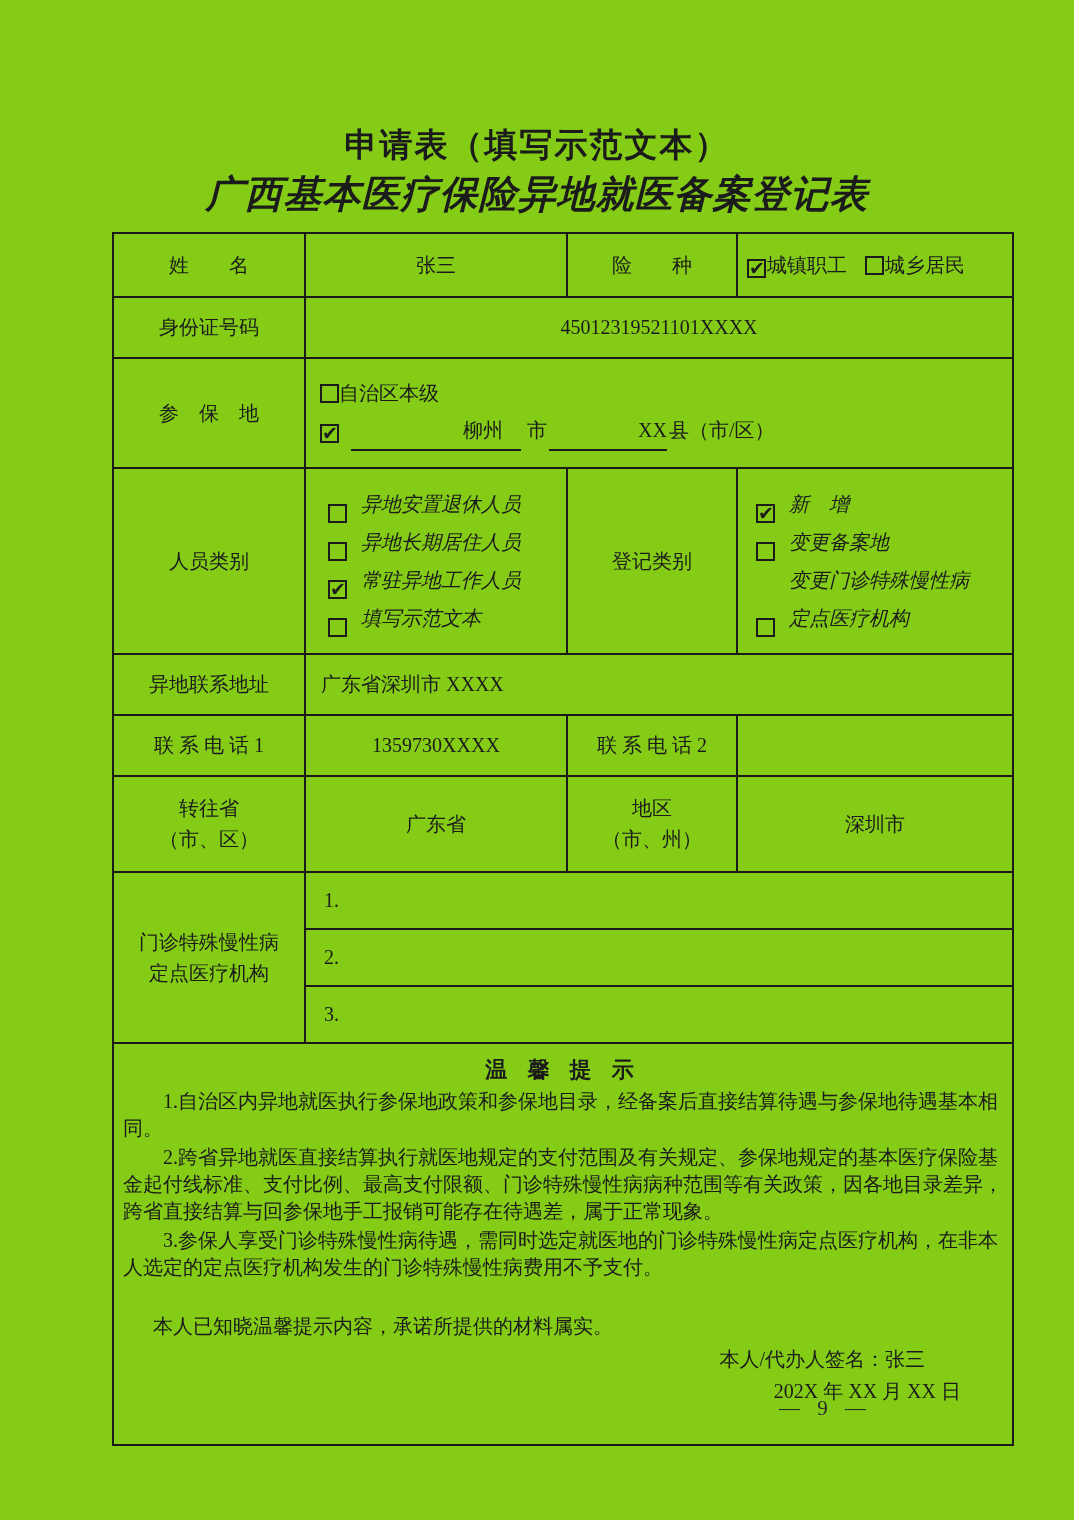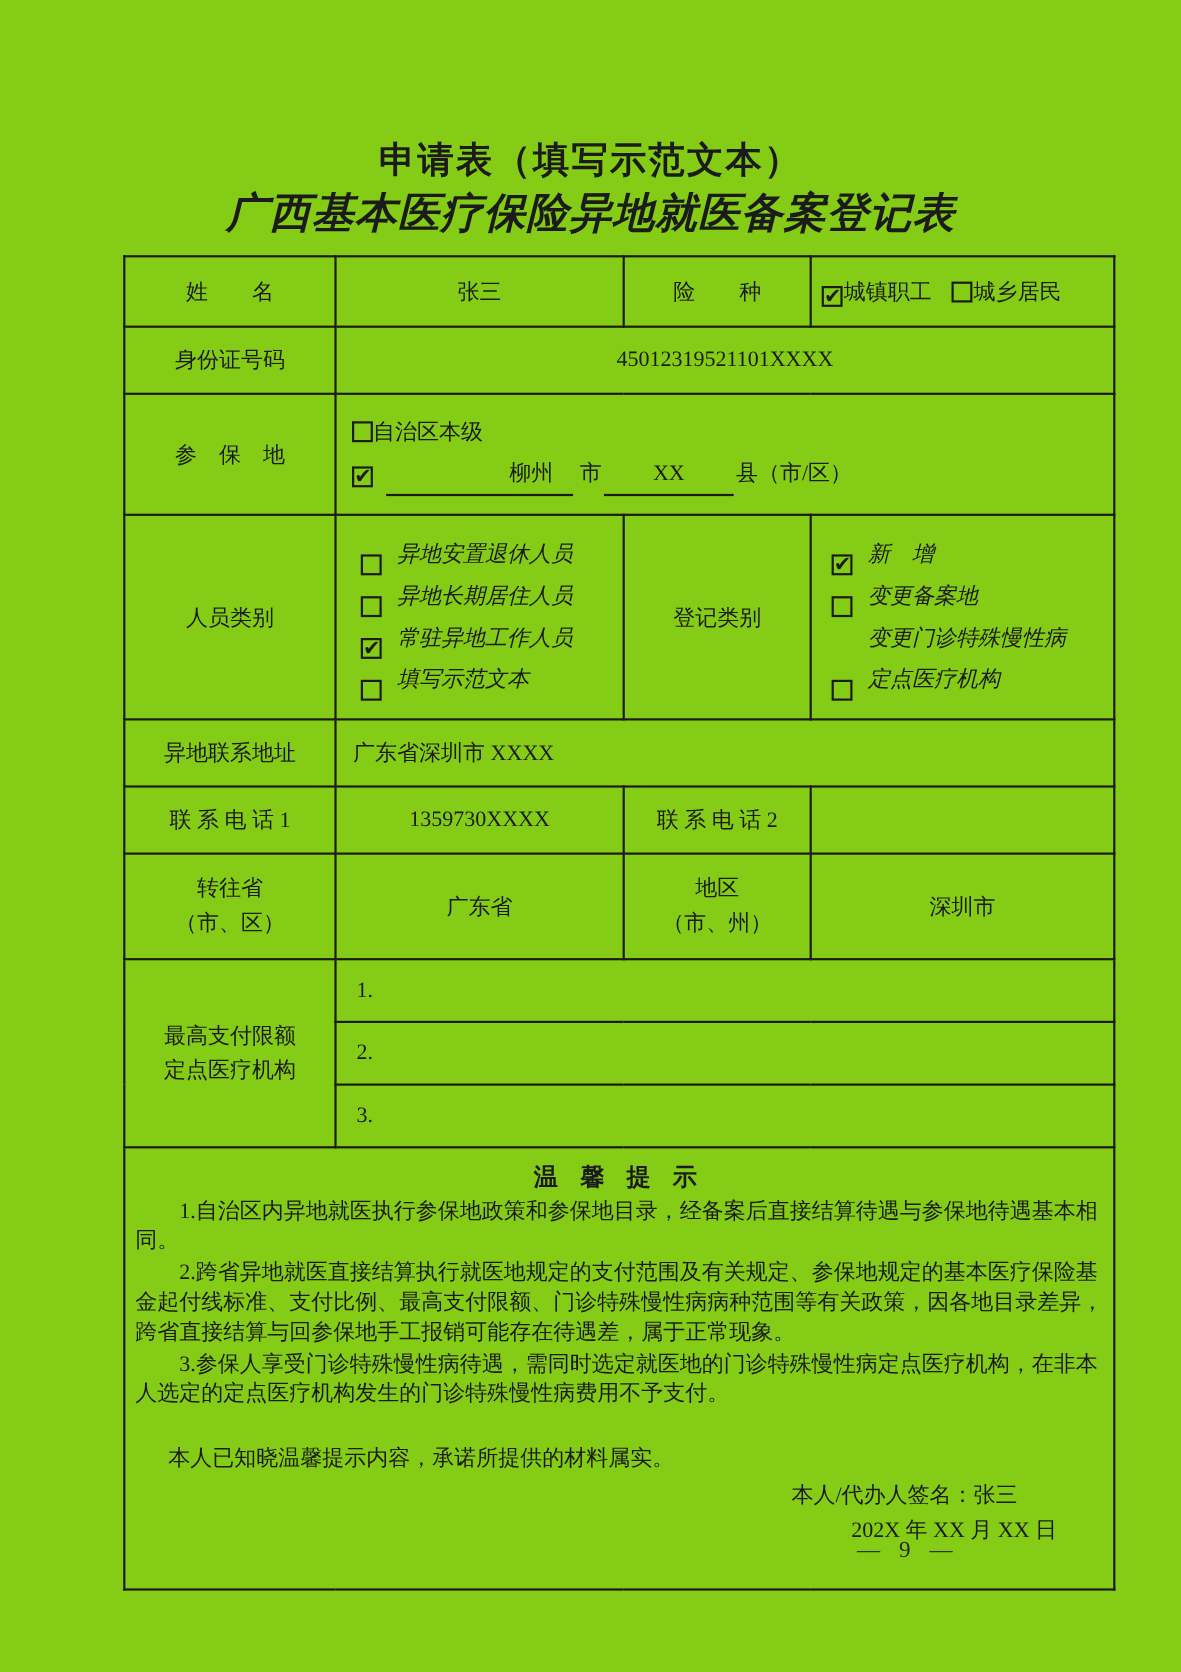--- a/index.html
+++ b/index.html
@@ -68,21 +68,21 @@
   .place-cell { padding-left:14px; line-height:37px; }
   .blank1 {
     display:inline-block; width:170px;
     border-bottom:2px solid #1b1b1b;
     text-align:right; padding-right:18px;
     box-sizing:border-box; margin-left:12px;
   }
   .blank2 {
     display:inline-block; width:118px;
     border-bottom:2px solid #1b1b1b;
-    text-align:center; box-sizing:border-box;
+    text-align:right; box-sizing:border-box;
     margin:0 2px;
   }
   .place-line2 .word { margin-left:6px; }
 
   .twoline { text-align:center; line-height:31px; }
 
   .hosp-num { padding-left:18px; }
 
   
   .notice-cell { vertical-align:top; height:390px; padding:10px 9px 0 9px; }
@@ -224,21 +224,21 @@
       <td class="center">广东省</td>
       <td class="twoline">
         <div>地区</div>
         <div>（市、州）</div>
       </td>
       <td class="center">深圳市</td>
     </tr>
 
     <tr style="height:55px">
       <td class="twoline" rowspan="3">
-        <div>最高支付限额</div>
+        <div>门诊特殊慢性病</div>
         <div>定点医疗机构</div>
       </td>
       <td class="hosp-num" colspan="3">1.</td>
     </tr>
     <tr style="height:55px">
       <td class="hosp-num" colspan="3">2.</td>
     </tr>
     <tr style="height:55px">
       <td class="hosp-num" colspan="3">3.</td>
     </tr>

